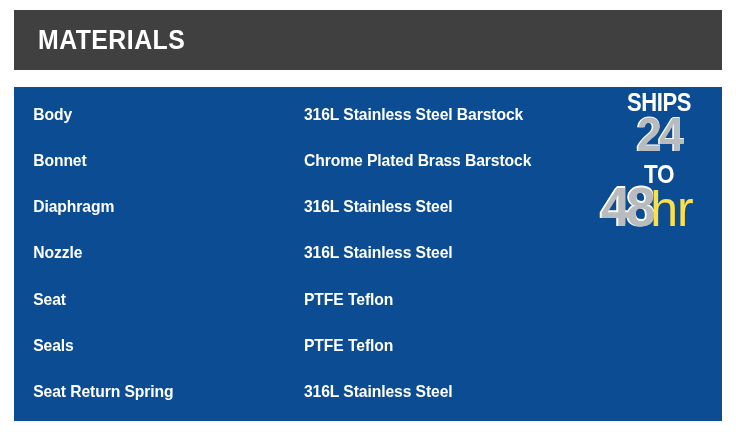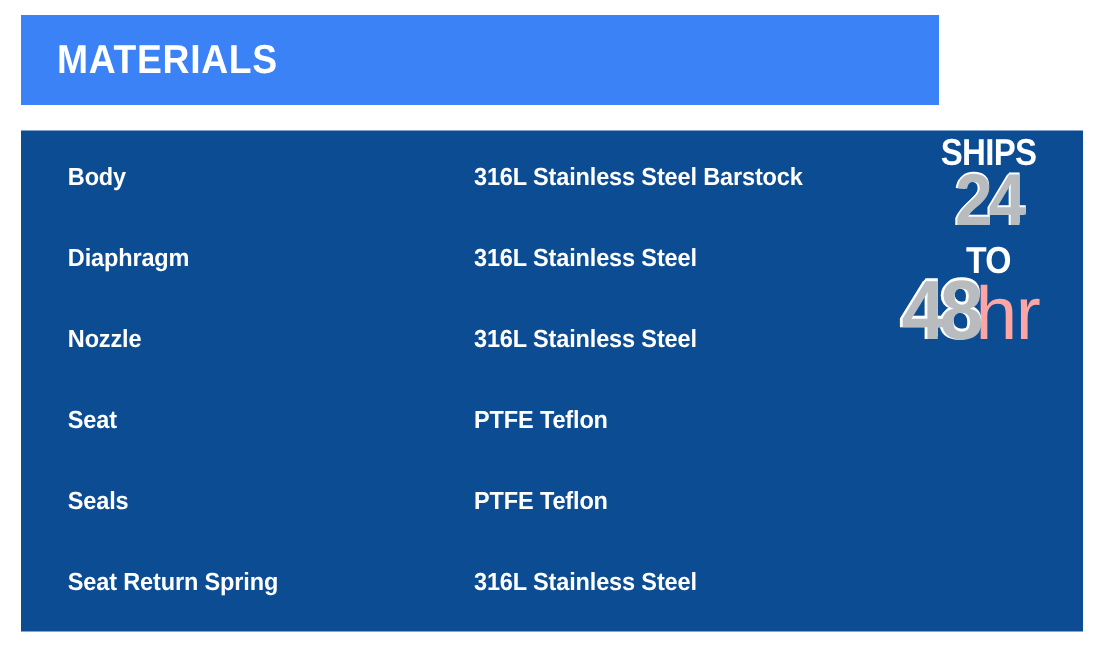--- a/index.html
+++ b/index.html
@@ -20,23 +20,23 @@
     width: 736px;
     height: 432px;
     background: #ffffff;
   }
 
   
   #header-bar {
     position: absolute;
     left: 14px;
     top: 10px;
-    width: 612px;
+    width: 708px;
     height: 60px;
-    background: #3b82f6;
+    background: #404040;
   }
   #header-title {
     position: absolute;
     left: 24px;
     top: 50%;
     transform: translateY(-50%);
     color: #ffffff;
     font-family: "Liberation Sans", sans-serif;
     font-weight: bold;
     font-size: 27px;
@@ -58,21 +58,21 @@
   }
 
   #rows {
     position: absolute;
     left: 0;
     top: 0;
     width: 100%;
     height: 100%;
     display: flex;
     flex-direction: column;
-    padding: 4px 0 6px 16px;
+    padding: 4px 0 6px 4px;
     box-sizing: border-box;
   }
 
   .row {
     flex: 1 1 0;
     display: flex;
     align-items: center;
     position: relative;
   }
 
@@ -154,21 +154,21 @@
   }
   #badge-48 {
     color: #b9bcbe;
     font-weight: bold;
     display: inline-block;
     transform: scaleX(0.94);
     transform-origin: left center;
     text-shadow: -2px 0 0 #ffffff, 0 -2px 0 #ffffff, -1px -1px 0 #ffffff;
   }
   #badge-hr {
-    color: #fca5a5;
+    color: #fde047;
     font-weight: normal;
     font-size: 50px;
     letter-spacing: -1px;
     display: inline-block;
     margin-left: -5px;
   }
 </style>
 </head>
 <body>
 
@@ -177,20 +177,24 @@
   <div id="header-bar">
     <div id="header-title">MATERIALS</div>
   </div>
 
   <div id="table-panel">
 
     <div id="rows">
         <div class="row">
           <div class="cell-part">Body</div>
           <div class="cell-material">316L Stainless Steel Barstock</div>
+        </div>
+        <div class="row">
+          <div class="cell-part">Bonnet</div>
+          <div class="cell-material">Chrome Plated Brass Barstock</div>
         </div>
         <div class="row">
           <div class="cell-part">Diaphragm</div>
           <div class="cell-material">316L Stainless Steel</div>
         </div>
         <div class="row">
           <div class="cell-part">Nozzle</div>
           <div class="cell-material">316L Stainless Steel</div>
         </div>
         <div class="row">

